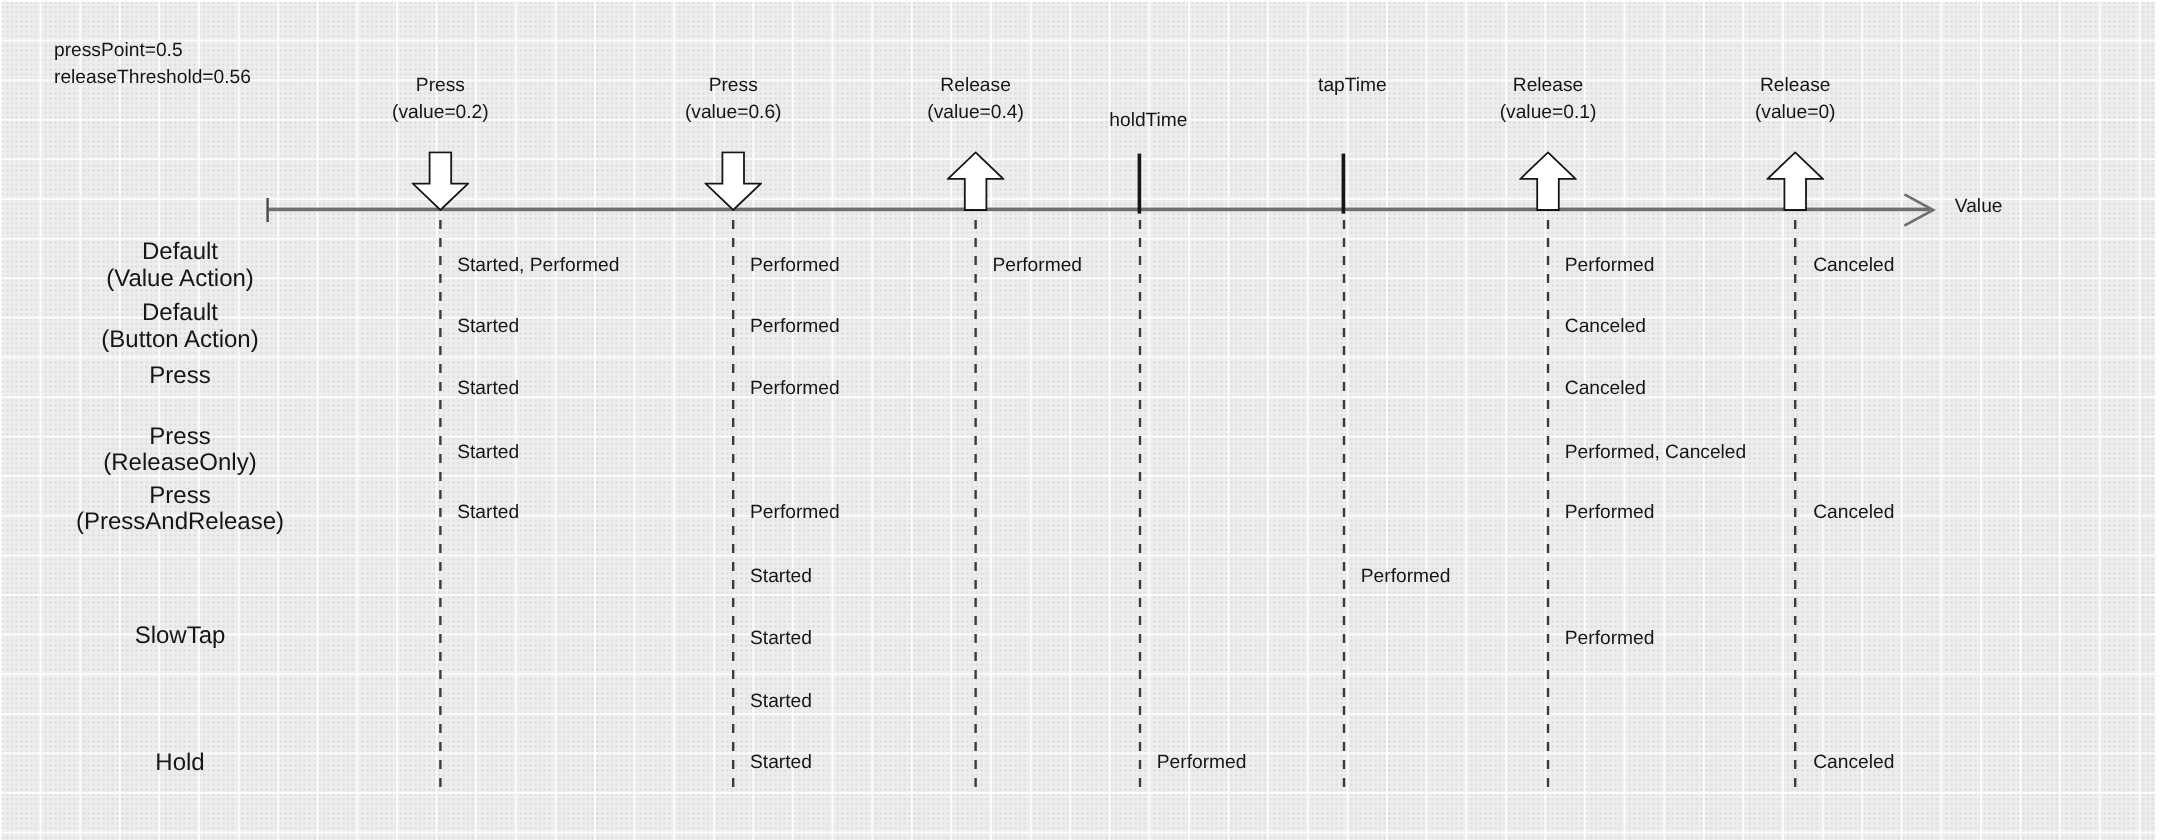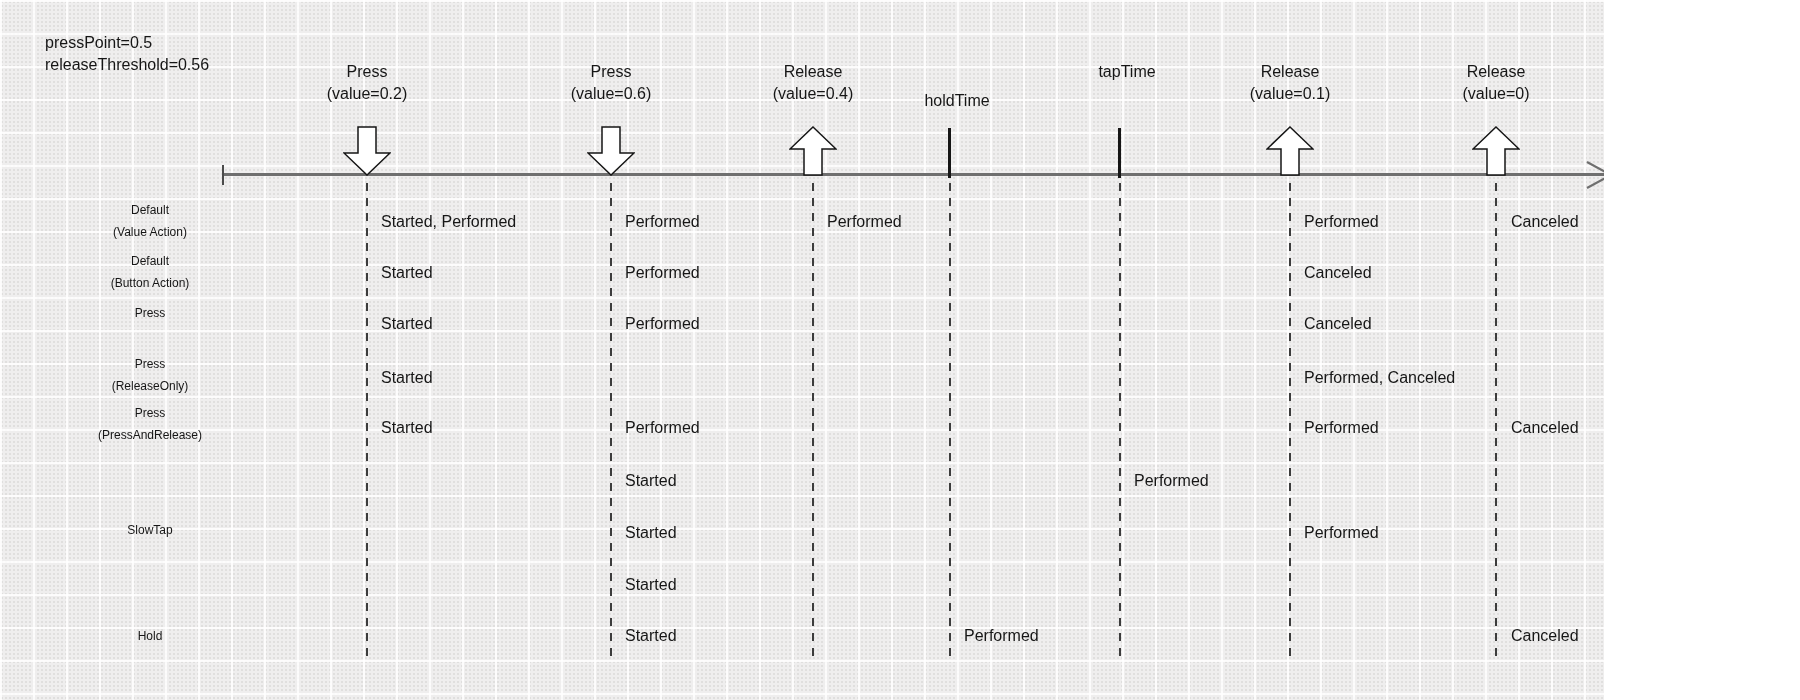--- a/index.html
+++ b/index.html
@@ -1,34 +1,34 @@
 <!DOCTYPE html>
 <html><head>
 <meta charset="utf-8">
 <style>
   html,body{margin:0;padding:0;}
   #stage{
     position:relative;
-    width:1604px;height:700px;
+    width:1796px;height:700px;
     overflow:hidden;
     font-family:"Liberation Sans","DejaVu Sans",sans-serif;
     color:#161616;
     background-color:#efeeee;
     background-image:
       linear-gradient(to right, rgba(255,255,255,0.85) 2px, transparent 2px),
       linear-gradient(to bottom, rgba(255,255,255,0.85) 2px, transparent 2px),
       radial-gradient(circle, #e0dfde 1px, transparent 1.25px);
     background-size:33px 33px, 33px 33px, 4px 4px;
   }
   .txt{position:absolute;font-size:16px;line-height:22px;white-space:nowrap;}
   .config-line{position:absolute;left:45px;font-size:16px;line-height:22px;white-space:nowrap;}
   .event-label{position:absolute;transform:translateX(-50%);text-align:center;
                font-size:16px;line-height:22px;white-space:nowrap;}
   .row-label{position:absolute;left:30px;width:240px;text-align:center;
-             font-size:12px;line-height:22px;}
+             font-size:20px;line-height:22px;}
   .cell{position:absolute;font-size:16px;line-height:22px;white-space:nowrap;}
   .dashed{position:absolute;width:2px;height:480px;top:183px;
           background-image:repeating-linear-gradient(to bottom,#3c3c3c 0px,#3c3c3c 8px,transparent 8px,transparent 15px);}
   .tickmark{position:absolute;width:3px;height:50px;top:128px;background:#161616;}
   .marker-svg{position:absolute;top:126px;}
   #timeline-line{position:absolute;left:224px;top:173px;width:1384px;height:3px;background:#6f6f6f;}
   #timeline-start-tick{position:absolute;left:222px;top:165px;width:2px;height:20px;background:#4a4a4a;}
   #timeline-arrowhead{position:absolute;left:1584px;top:157px;}
 </style>
 </head>

